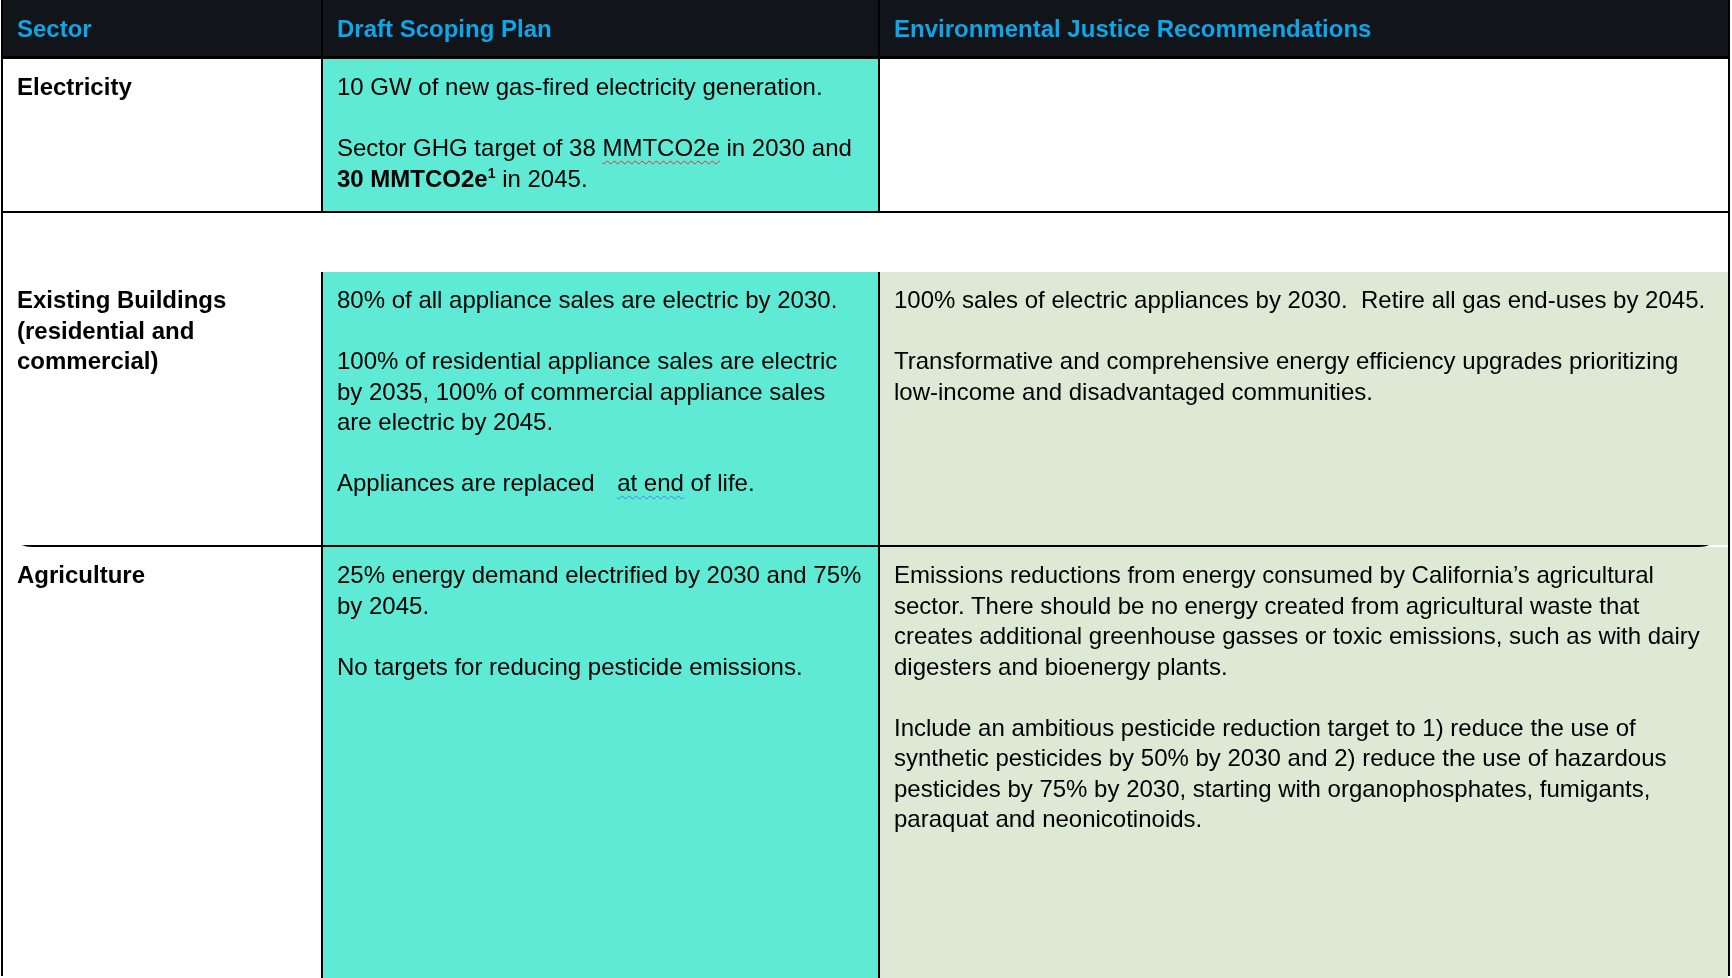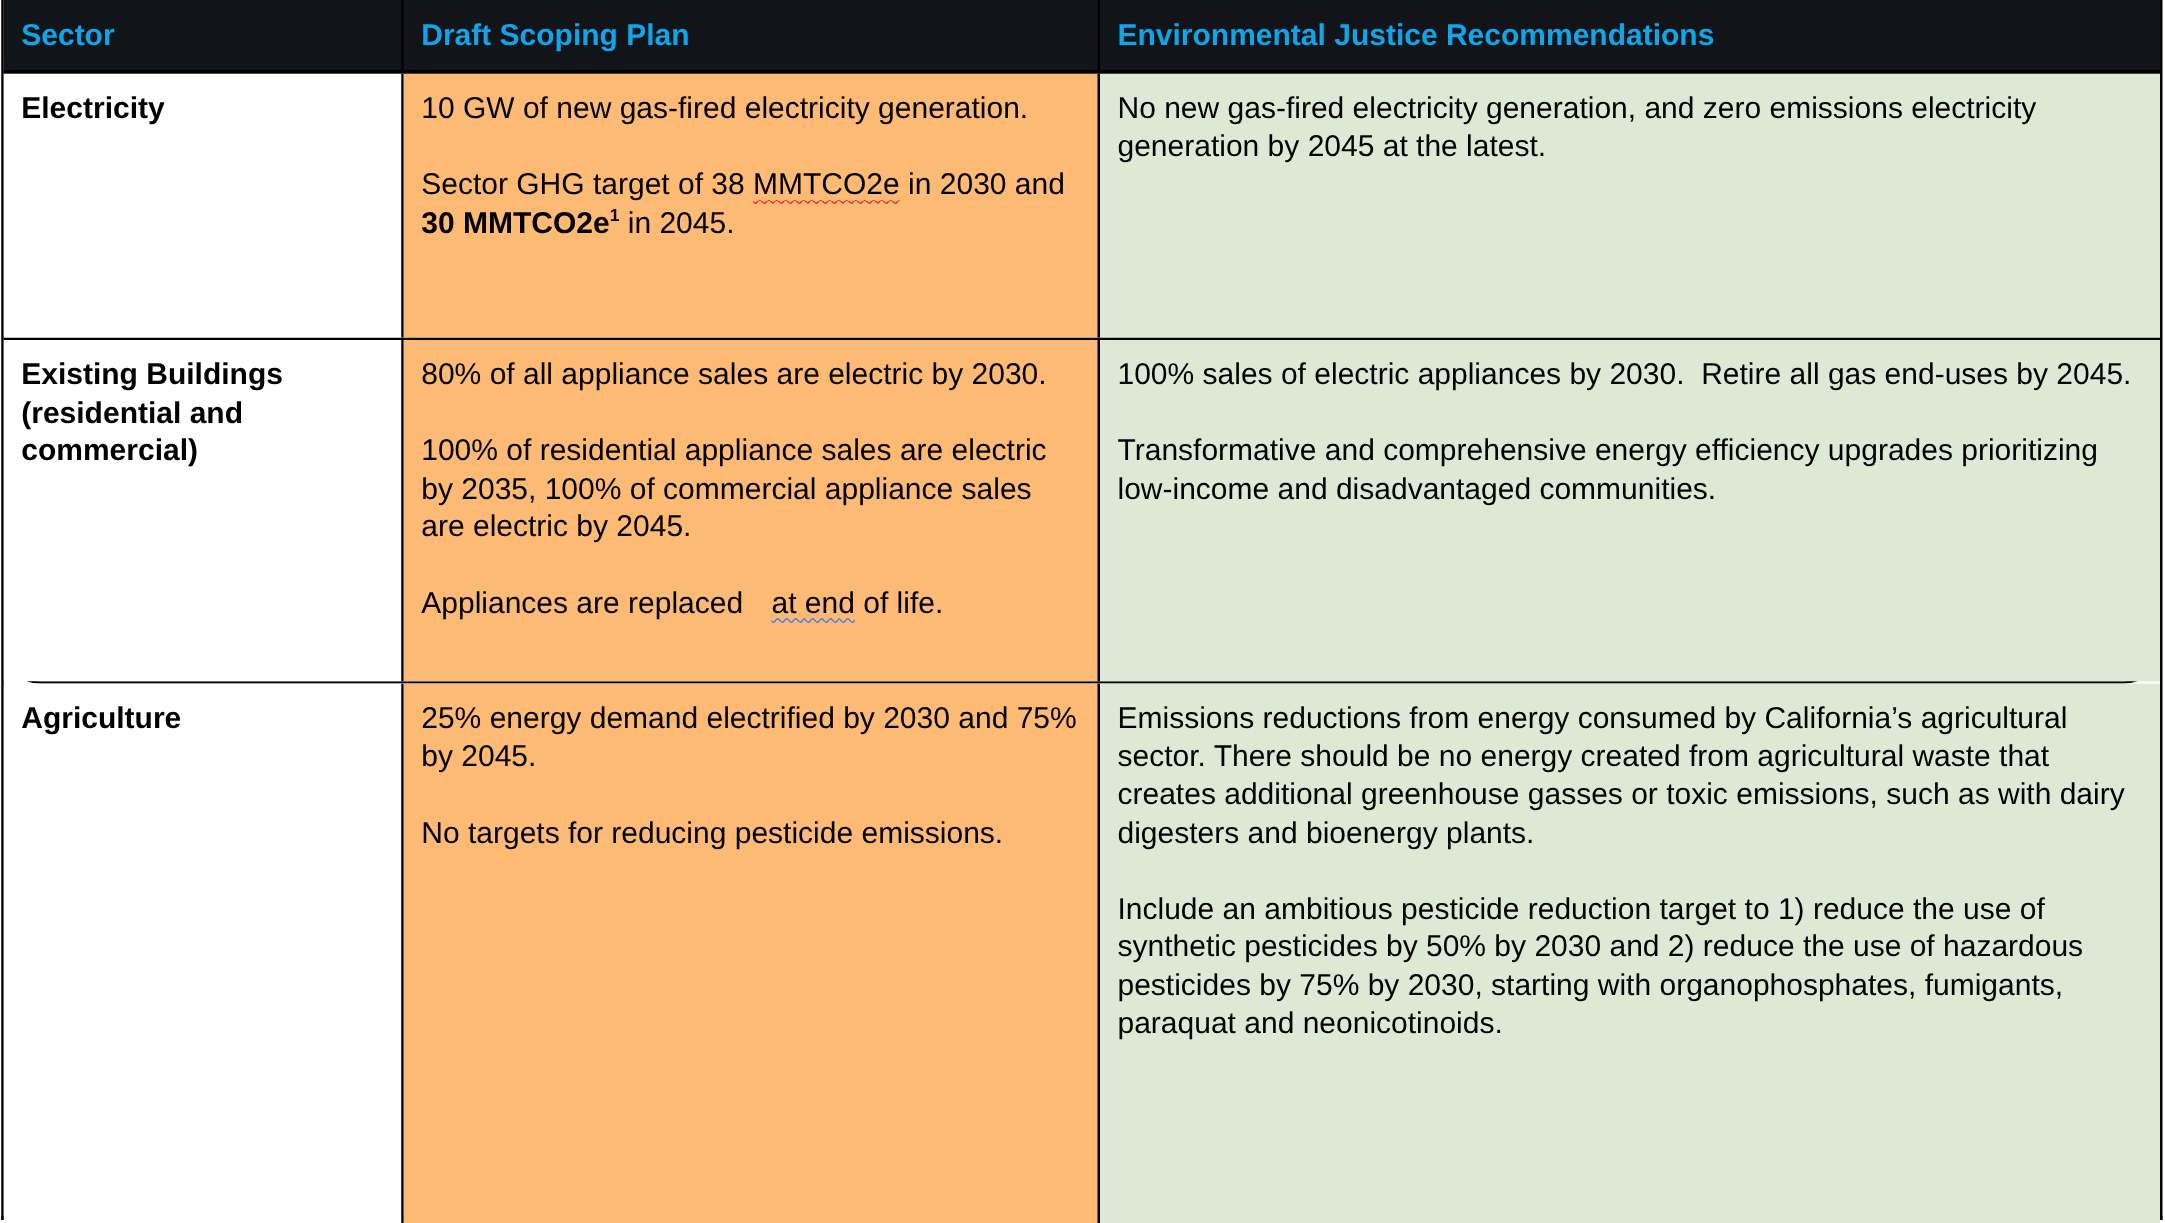--- a/index.html
+++ b/index.html
@@ -31,42 +31,42 @@
       right: 0;
       display: flex;
       box-sizing: border-box;
     }
     .row.header {
       top: 0;
       height: 59px;
       background: #111418;
       border-bottom: 3px solid #000;
     }
-    .row.r1 { top: 59px; height: 213px; border-bottom: 2px solid #000; }
+    .row.r1 { top: 59px; height: 154px; border-bottom: 2px solid #000; }
     .row.r2 { top: 272px; height: 275px; border-bottom: 2px solid #000; border-radius: 29px; }
     .row.r3 { top: 547px; height: 536px; }
     .cell {
       box-sizing: border-box;
       height: 100%;
       padding: 13px 13px 0 14px;
       font-size: 24px;
       line-height: 30.5px;
     }
     .c1 { width: 320px; border-right: 2px solid #000; }
     .c2 { width: 557px; border-right: 2px solid #000; }
     .c3 { flex: 1; }
     .header .cell {
       color: #0ea5e9;
       font-weight: bold;
       font-size: 24px;
       padding-top: 14px;
       border-right-color: #000;
     }
     .body-row .c1 { background: #ffffff; font-weight: bold; }
-    .body-row .c2 { background: #fdba74; }
+    .body-row .c2 { background: #5eead4; }
     .body-row .c3 { background: #dde8d5; }
     .para { margin: 0 0 30.5px 0; }
     .para:last-child { margin-bottom: 0; }
     .b { font-weight: bold; }
     sup { font-size: 14px; line-height: 0; vertical-align: 9px; }
     .spell {
       text-decoration: underline wavy #e0302a;
       text-decoration-thickness: 1px;
       text-underline-offset: 4px;
     }
@@ -89,23 +89,20 @@
   </div>
 
   <div class="row r1 body-row">
     <div class="cell c1">
       <span>Electricity</span>
     </div>
     <div class="cell c2">
       <p class="para">10 GW of new gas-fired electricity generation.</p>
       <p class="para"><span>Sector GHG target of 38 </span><span class="spell">MMTCO2e</span><span> in 2030 and </span><span class="b">30 MMTCO2e</span><sup class="b">1</sup><span> in 2045.</span></p>
     </div>
-    <div class="cell c3">
-      <p class="para">No new gas-fired electricity generation, and zero emissions electricity generation by 2045 at the latest.</p>
-    </div>
   </div>
 
   <div class="row r2 body-row">
     <div class="cell c1">
       <span>Existing Buildings (residential and commercial)</span>
     </div>
     <div class="cell c2">
       <p class="para">80% of all appliance sales are electric by 2030.</p>
       <p class="para">100% of residential appliance sales are electric by 2035, 100% of commercial appliance sales are electric by 2045.</p>
       <p class="para"><span>Appliances are replaced </span><span class="grammar">at end</span><span> of life.</span></p>

